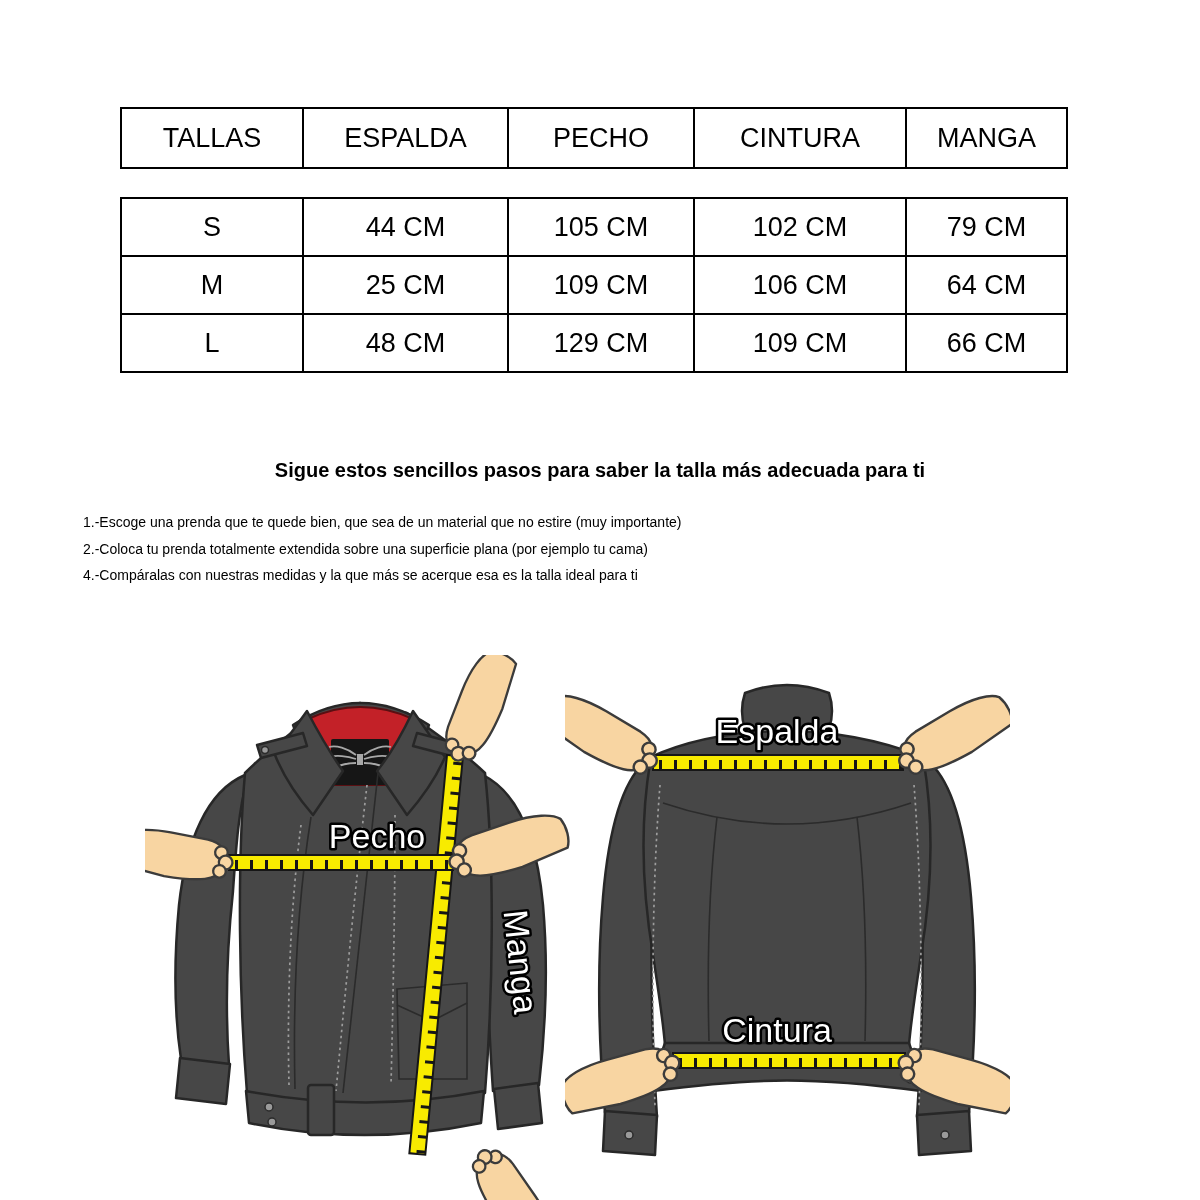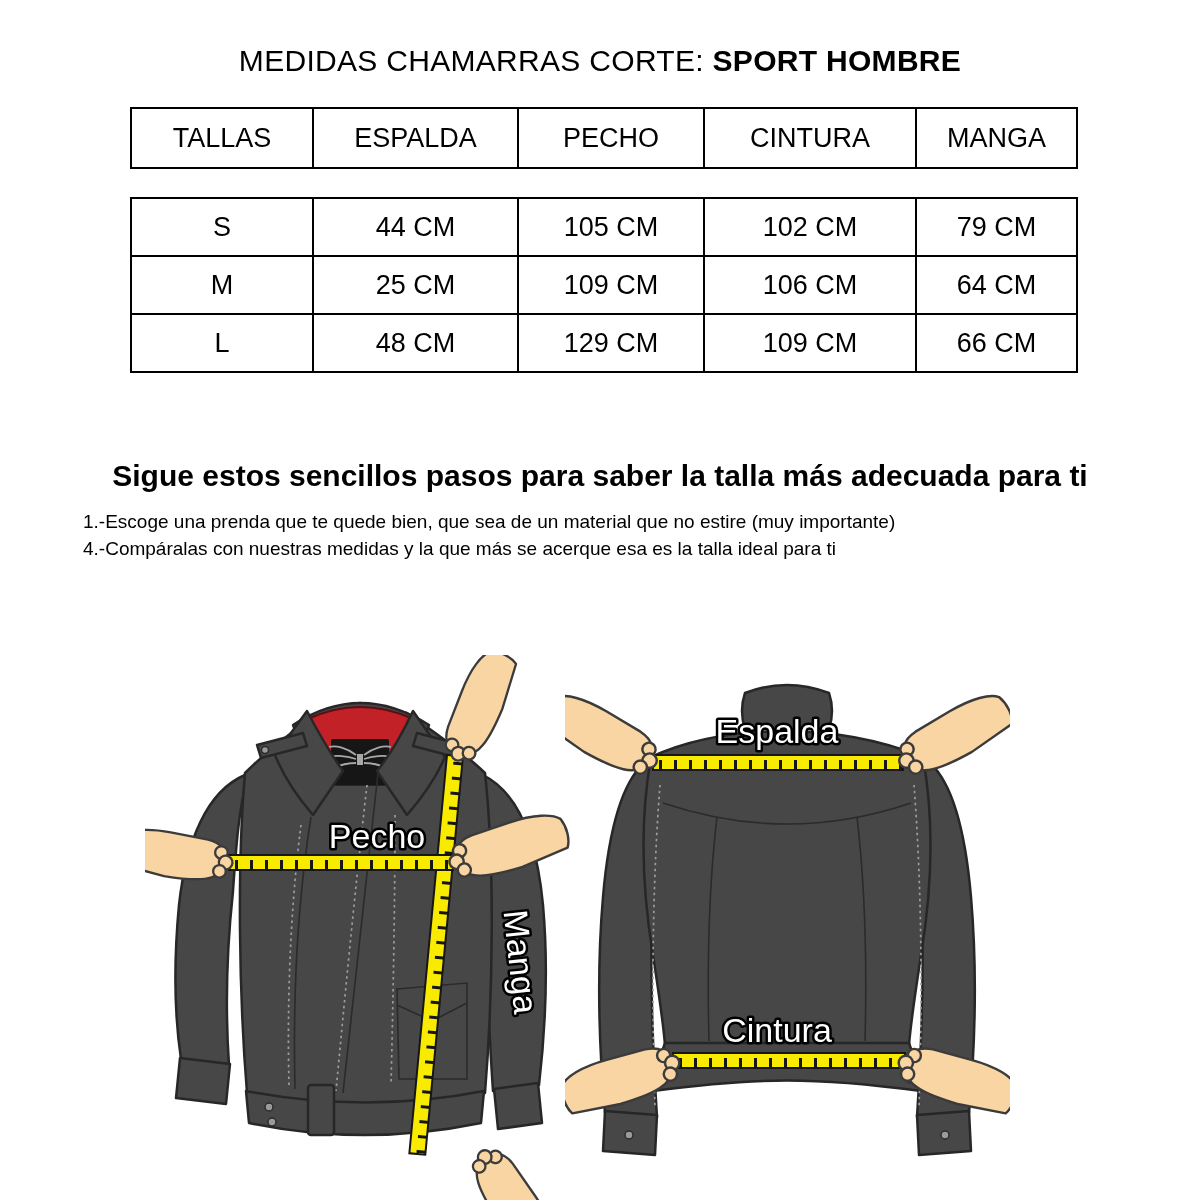--- a/index.html
+++ b/index.html
@@ -3,32 +3,32 @@
 <meta charset="utf-8">
 <style>
   html,body { margin:0; padding:0; background:#ffffff; }
   body { width:1200px; height:1200px; font-family:"Liberation Sans", sans-serif; color:#000; }
   .page { position:relative; width:1200px; height:1200px; background:#fff; overflow:hidden; }
 
   .title { position:absolute; top:44px; left:0; width:100%; text-align:center;
            font-size:30px; letter-spacing:0.3px; white-space:pre-wrap; }
   .title .bold { font-weight:bold; }
 
-  table { border-collapse:collapse; position:absolute; left:130px; table-layout:fixed;padding-left:48px; }
+  table { border-collapse:collapse; position:absolute; left:120px; table-layout:fixed;padding-left:48px; }
   .header-table { top:107px; width:946px; }
   .body-table   { top:197px; width:946px; }
   th, td { border:2px solid #000; text-align:center; vertical-align:middle;
            font-size:27px; font-weight:normal; padding:0; }
   .header-table th { height:58px; }
   .body-table  td { height:56px; }
 
   .steps-heading { position:absolute; top:459px; left:0; width:100%; text-align:center;
-                   font-size:30px; font-weight:bold; }
+                   font-size:20px; font-weight:bold; }
   .steps { position:absolute; top:509px; left:83px; width:1090px;
-           font-size:19px; line-height:26.5px; }
+           font-size:14px; line-height:26.5px; }
 
   .diagram { position:absolute; top:655px; left:0; width:1200px; height:545px; }
   svg.front { position:absolute; left:145px; top:0; overflow:hidden; }
   svg.back  { position:absolute; left:565px; top:0; overflow:hidden; }
 
   .jacket { fill:#474747; stroke:#272727; stroke-width:2.5; stroke-linejoin:round; }
   .seam   { fill:none; stroke:#2b2b2b; stroke-width:1.6; }
   .stitch { fill:none; stroke:#9d9d9d; stroke-width:1.7; stroke-dasharray:2.5,3.5; }
   .red    { fill:#c32128; stroke:#5a0f12; stroke-width:2; }
   .patch  { fill:#161616; stroke:none; }
@@ -38,21 +38,20 @@
   .snap   { fill:#9a9a9a; stroke:#2b2b2b; stroke-width:1.5; }
   .measure-label { fill:#ffffff; stroke:#000000; stroke-width:5px; paint-order:stroke;
                    stroke-linejoin:round; font-family:"Liberation Sans", sans-serif;
                    font-size:34px; }
 </style>
 </head>
 <body>
 
 <div class="page">
 
-  <div class="title"><span>MEDIDAS CHAMARRAS CORTE: </span><span class="bold">SPORT HOMBRE</span></div>
 
   <table class="header-table">
     <colgroup>
         <col style="width:182px">
         <col style="width:205px">
         <col style="width:186px">
         <col style="width:212px">
         <col style="width:161px">
       </colgroup>
     <tbody>
@@ -96,20 +95,21 @@
       <td>109 CM</td>
       <td>66 CM</td>
     </tr>
   </tbody>
     </table>
 
   <div class="steps-heading">Sigue estos sencillos pasos para saber la talla más adecuada para ti</div>
 
   <div class="steps">
     <div>1.-Escoge una prenda que te quede bien, que sea de un material que no estire (muy importante)</div>
+    <div>2.-Coloca tu prenda totalmente extendida sobre una superficie plana (por ejemplo tu cama)</div>
     <div>4.-Compáralas con nuestras medidas y la que más se acerque esa es la talla ideal para ti</div>
   </div>
 
   <div class="diagram">
 
     <svg class="front" width="470" height="545" viewBox="0 0 470 545">
       <defs>
         <pattern id="ticksH1" patternUnits="userSpaceOnUse" width="15" height="15">
           <rect width="15" height="15" fill="#f8eb00"></rect>
           <rect x="6" y="5" width="3" height="10" fill="#161616"></rect>

